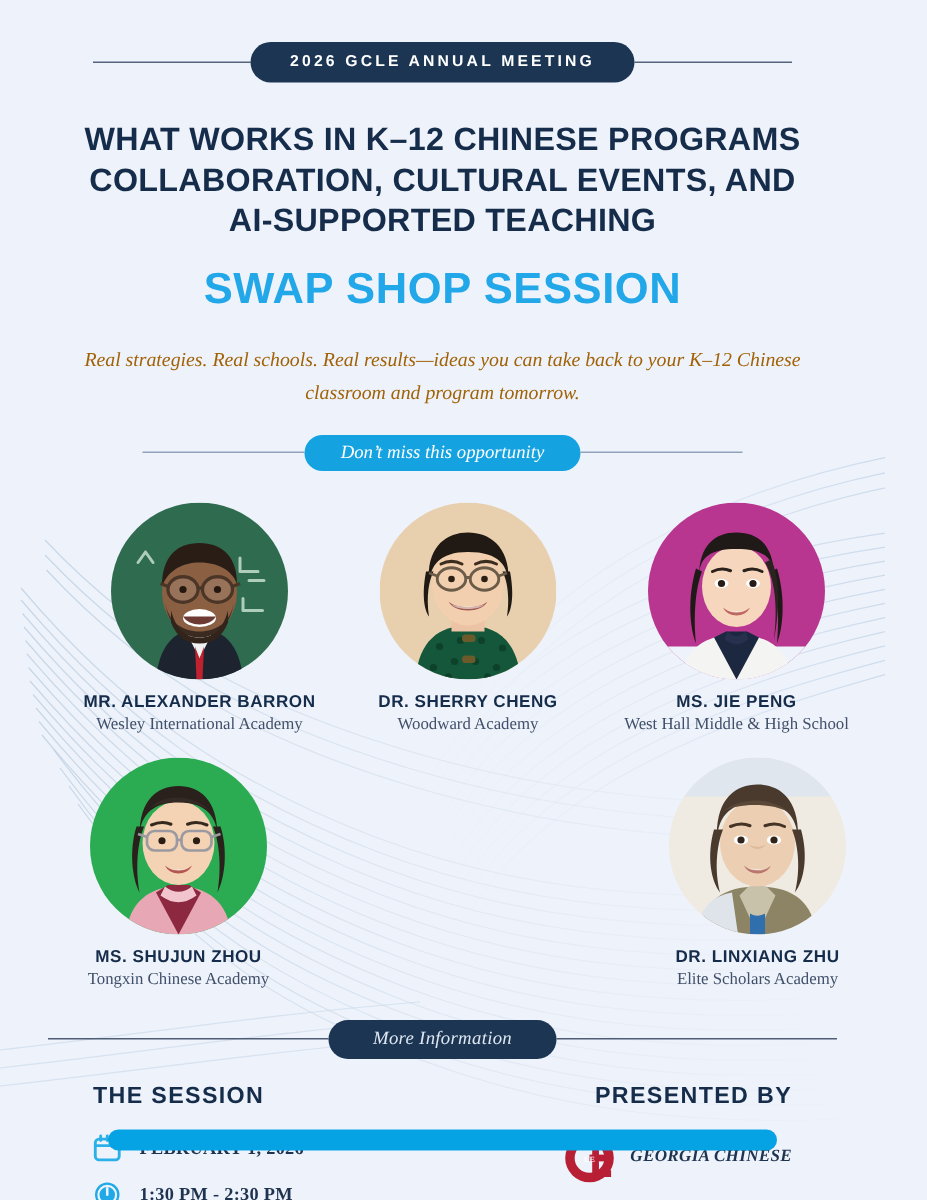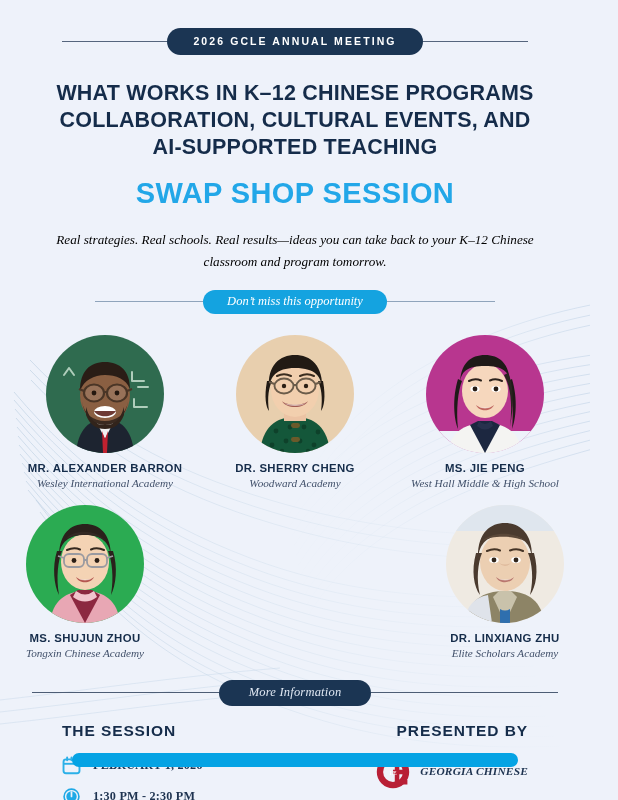--- a/index.html
+++ b/index.html
@@ -90,21 +90,21 @@
   .tagline {
     position: relative;
     z-index: 3;
     margin: 19px auto 0;
     width: 480px;
     text-align: center;
     font-family: "Liberation Serif", serif;
     font-style: italic;
     font-size: 13.2px;
     line-height: 1.62;
-    color: #000000;
+    color: #a16207;
   }
 
   
   .divider-row {
     position: relative;
     z-index: 3;
     display: flex;
     align-items: center;
     justify-content: center;
     margin-top: 18px;
@@ -124,21 +124,22 @@
 
   
   .speakers {
     position: relative;
     z-index: 3;
     margin-top: 21px;
   }
   .srow {
     display: flex;
     justify-content: center;
-    gap: 20px;
+    gap: 9px;
+    padding-left: 34px;
   }
   .srow.row2 { margin-top: 16px; justify-content: space-between; }
 
   .speaker {
     width: 170px;
     text-align: center;
   }
   .avatar {
     width: 118px;
     height: 118px;
@@ -153,21 +154,20 @@
     margin-top: 9px;
     font-size: 11.4px;
     font-weight: 800;
     letter-spacing: 0.35px;
     color: #152c4a;
     white-space: nowrap;
   }
   .saff {
     margin-top: 3px;
     font-family: "Liberation Serif", serif;
-    font-style: italic;
     font-size: 11.2px;
     color: #41506a;
     white-space: nowrap;
   }
 
   
   .footer-divider {
     position: relative;
     z-index: 3;
     display: flex;

